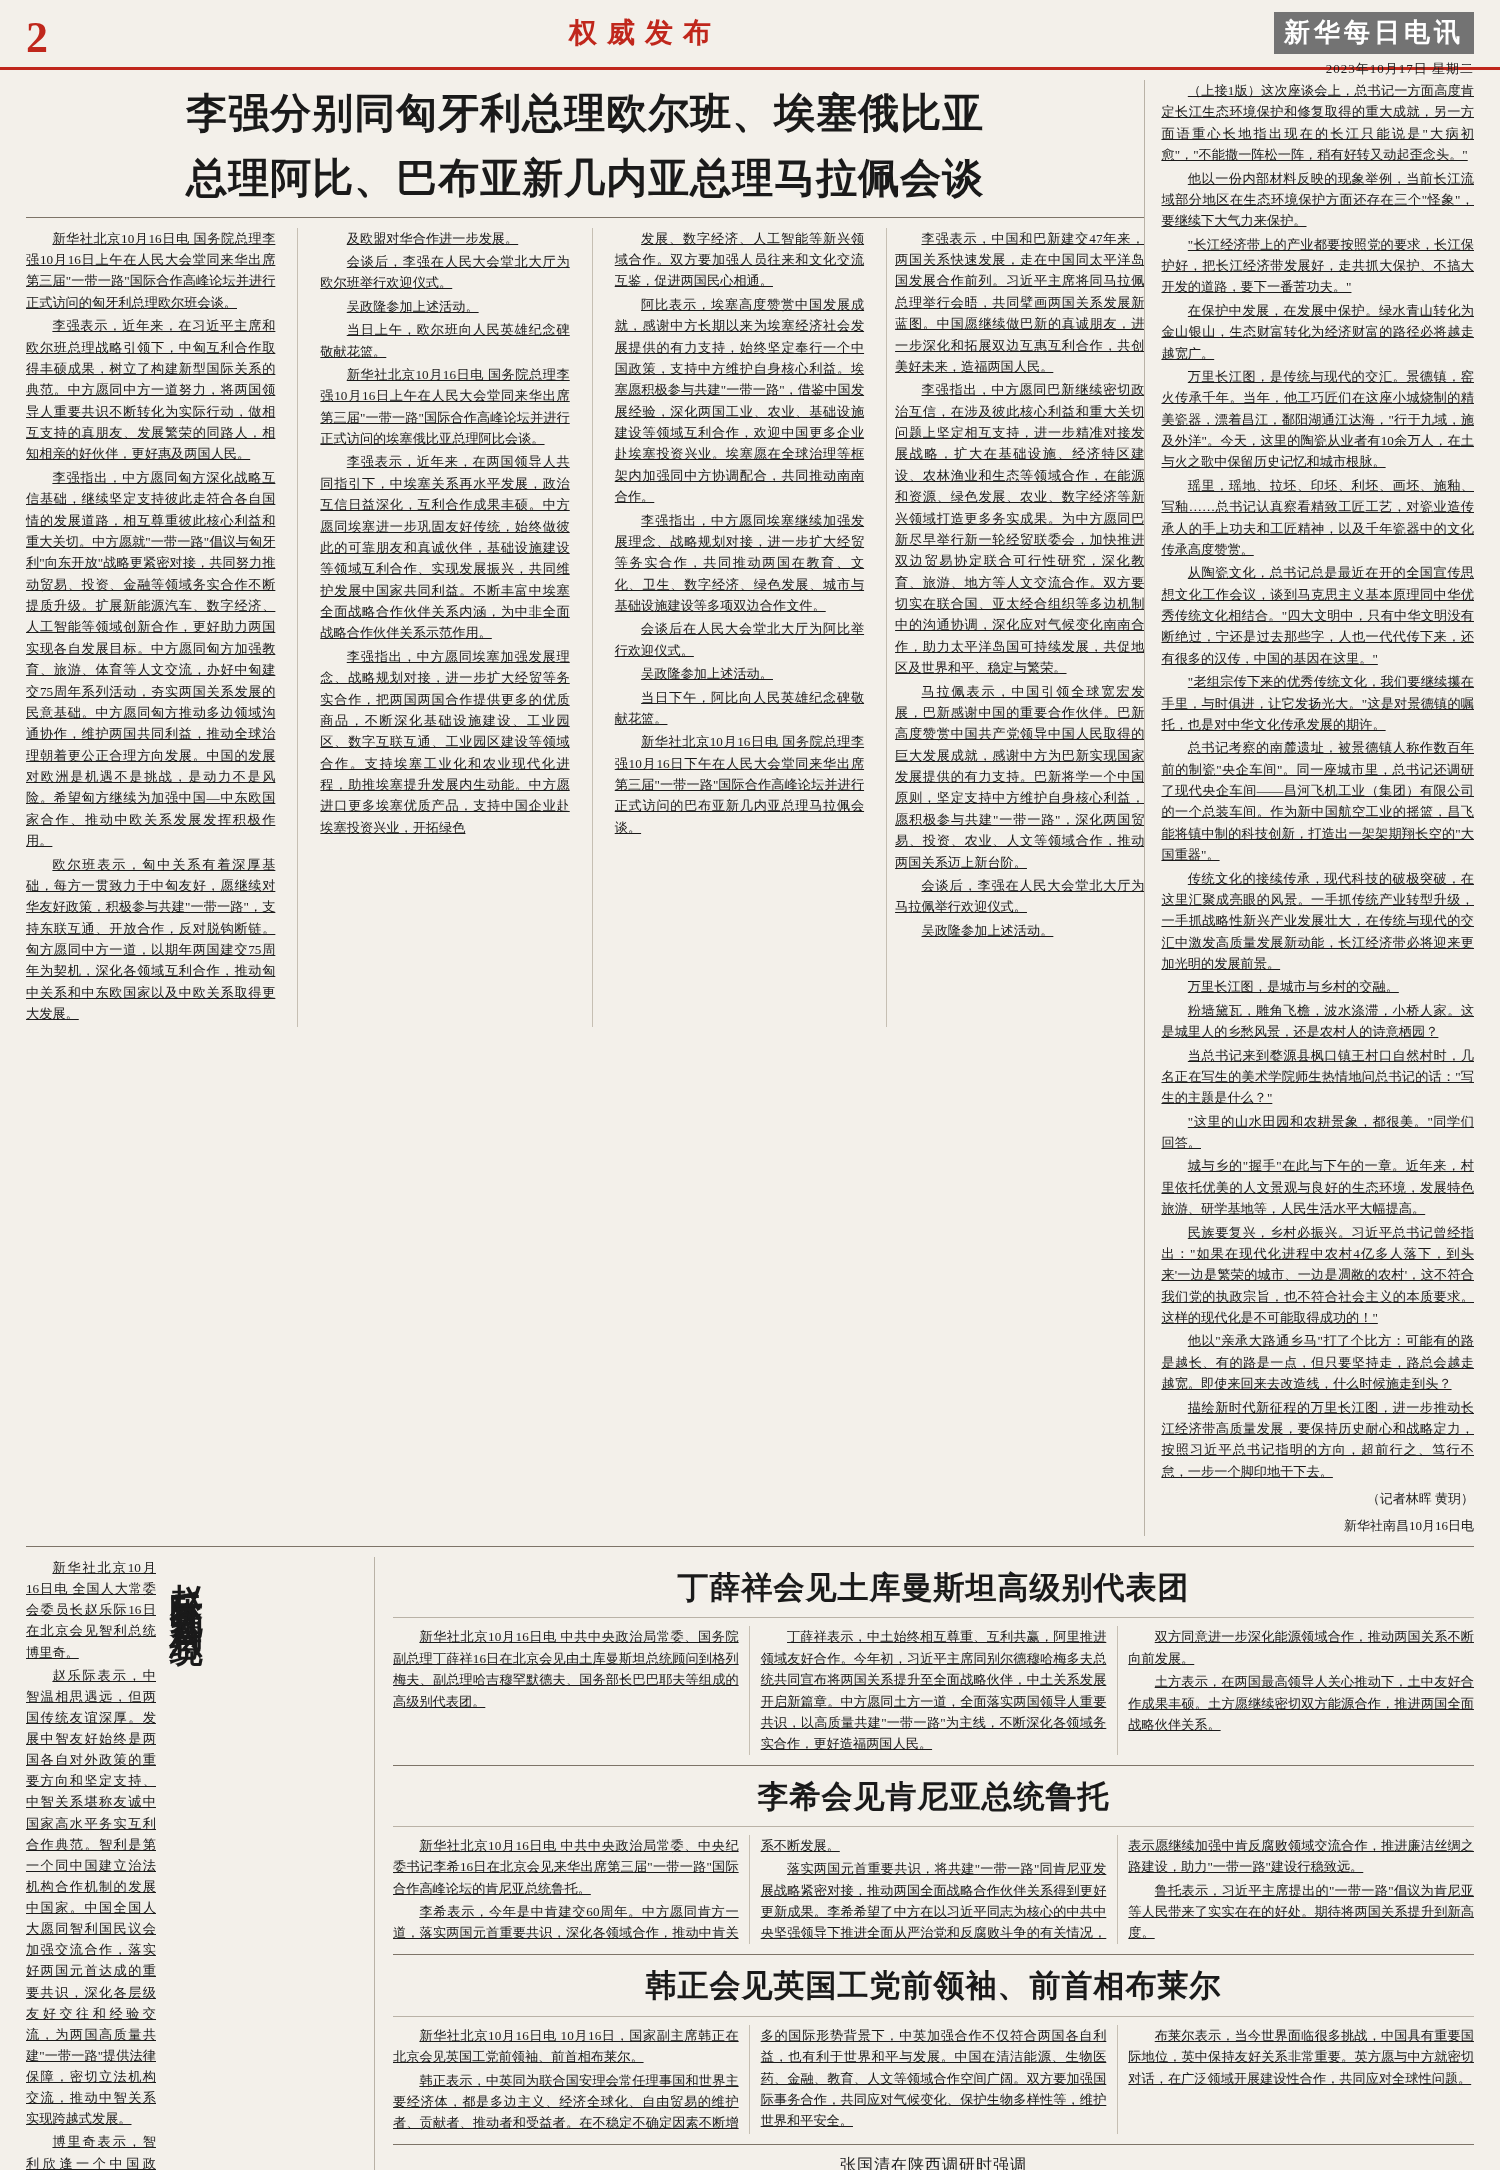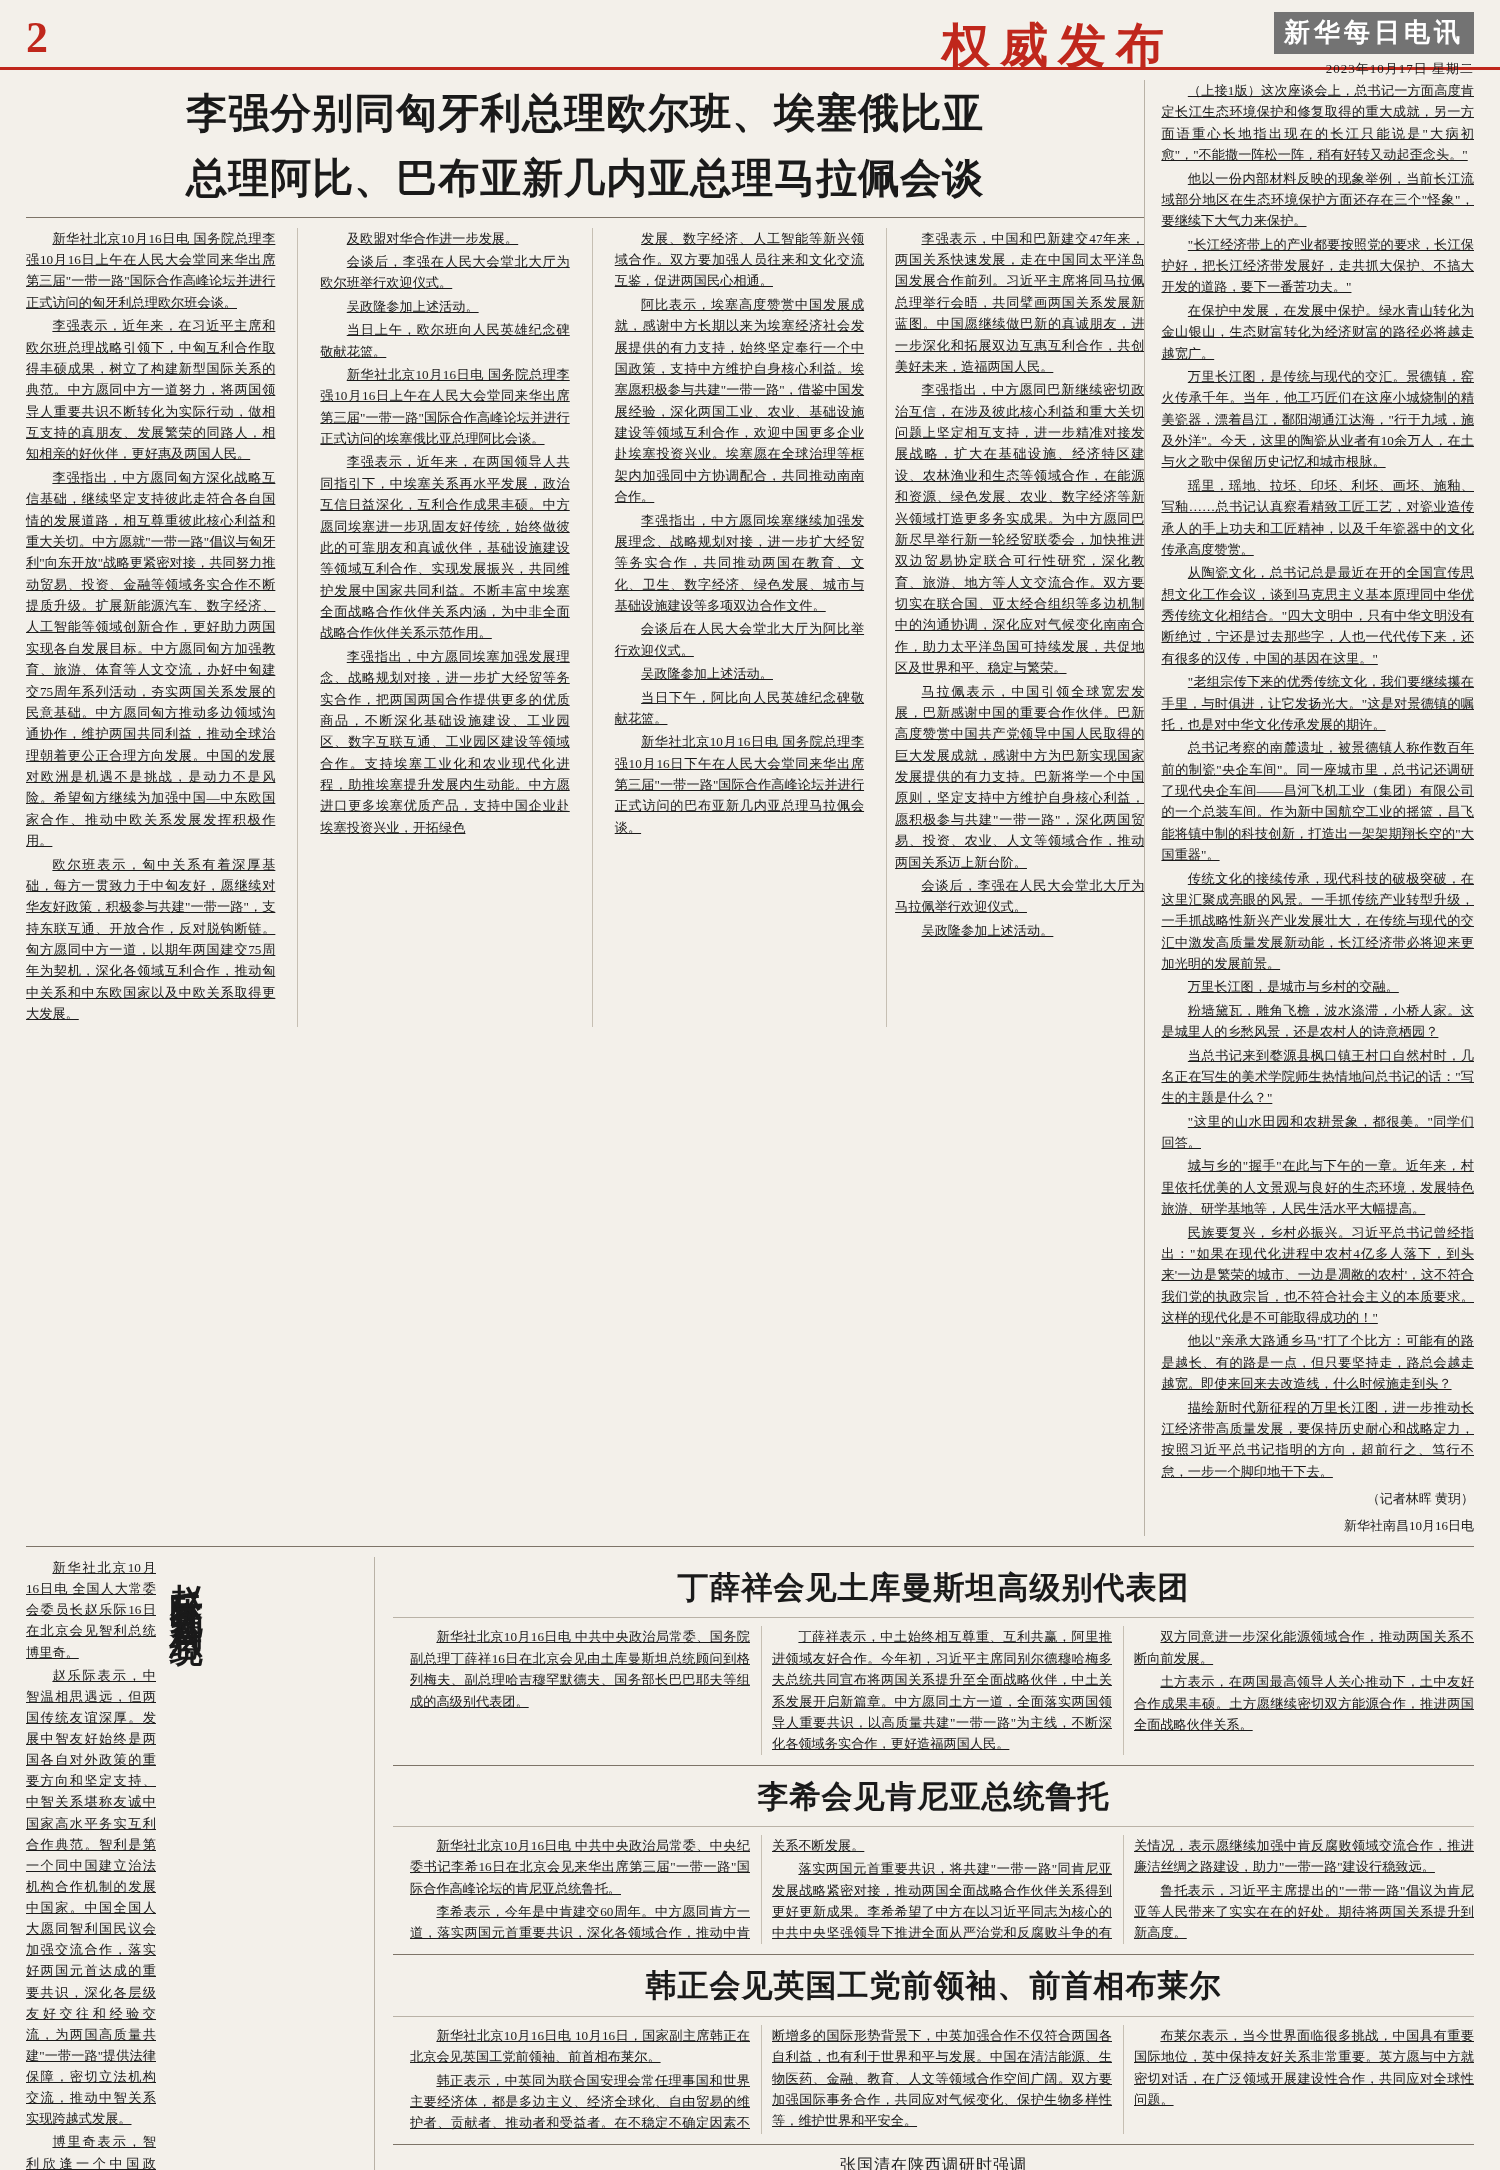--- a/index.html
+++ b/index.html
@@ -31,22 +31,22 @@
     font-family:"Liberation Serif",serif;
     font-size:44px;
     font-weight:bold;
     color:#c0271c;
     line-height:1;
     width:90px;
     padding-top:4px;
   }
   .masthead-title{
     flex:1;
-    text-align:right;
-    font-size:48px;
+    text-align:center;
+    font-size:28px;
     font-weight:bold;
     color:#c0271c;
     letter-spacing:10px;
     padding-top:2px;
     font-family:"DejaVu Serif", serif;
   }
   .masthead-right{
     width:300px;
     text-align:right;
   }
@@ -111,21 +111,21 @@
     font-size:13.2px;
     line-height:1.62;
     text-align:justify;
     text-justify:inter-ideograph;
   }
   .body-text p{
     margin:0 0 2px 0;
     text-indent:2em;
     text-decoration:underline;
   }
-  .cols-3{ column-count:3; column-gap:22px; column-rule:1px solid #c6bfb3;margin-left:17px;}
+  .cols-3{ column-count:3; column-gap:22px; column-rule:1px solid #c6bfb3;}
 
   
   .top-grid{
     display:flex;
     justify-content:space-between;
   }
   .top-left{ width:1120px; }
   .top-right{
     width:330px;
     border-left:1px solid #b9b2a6;

